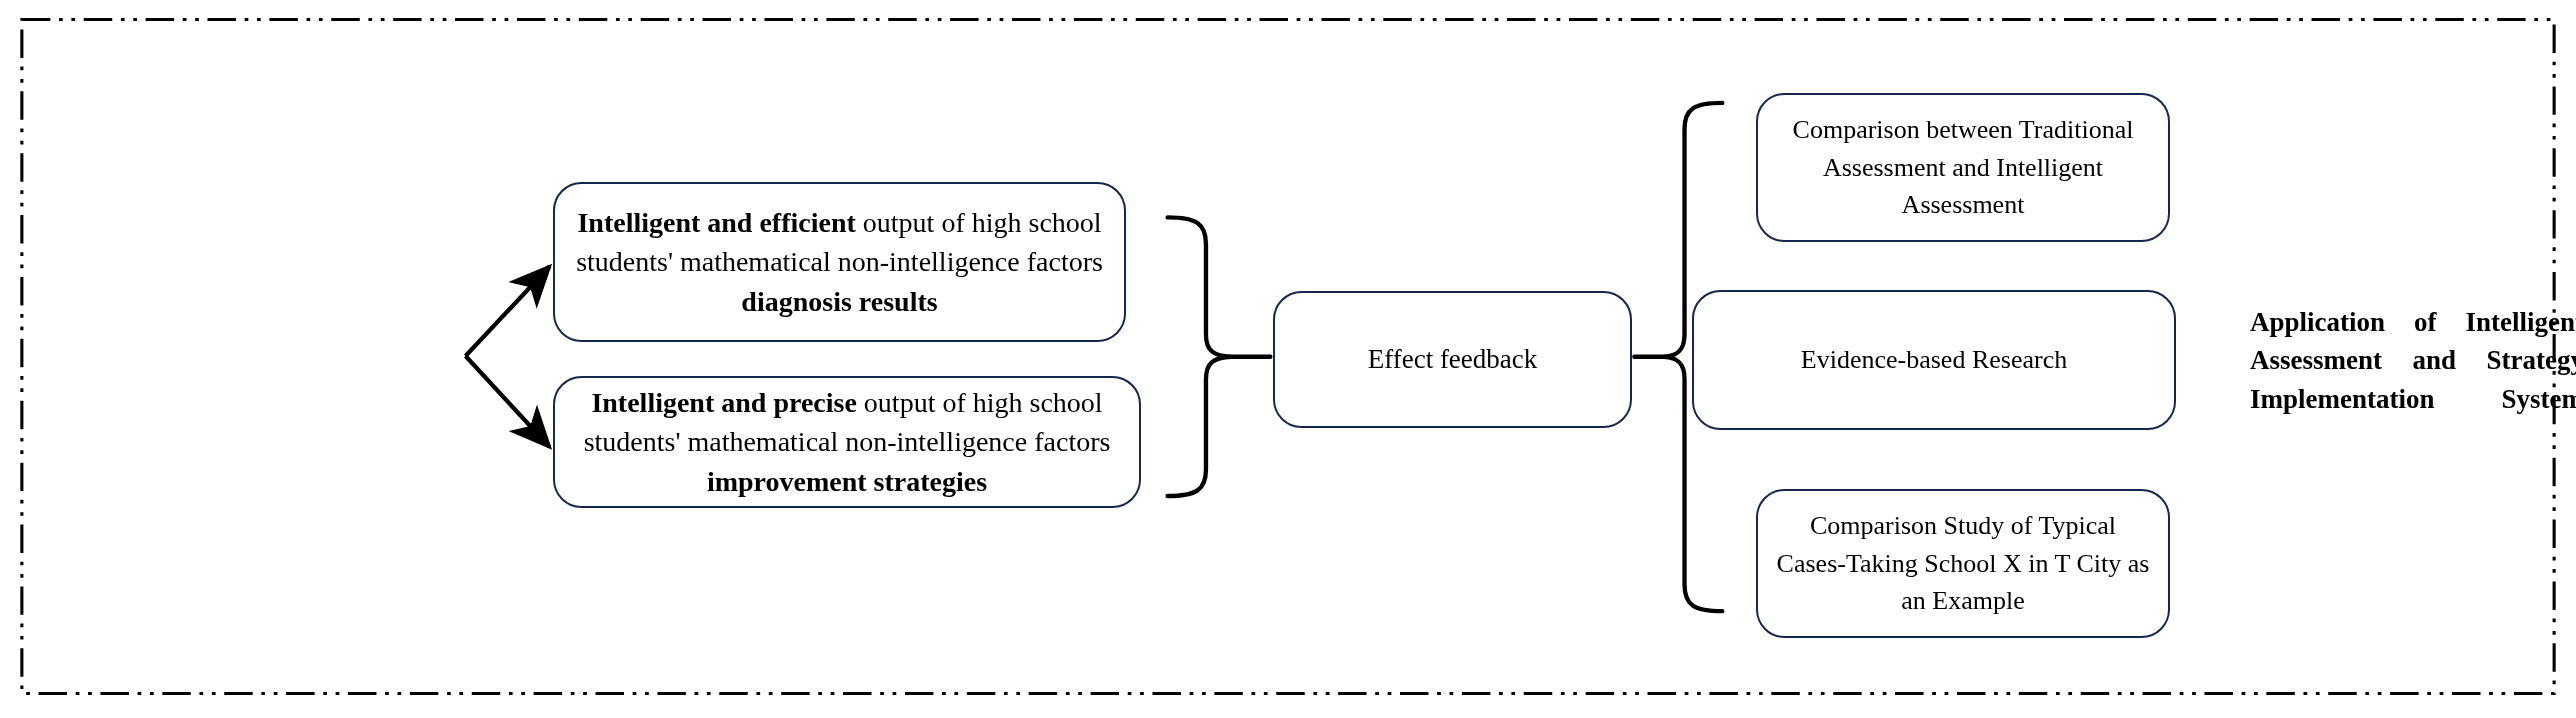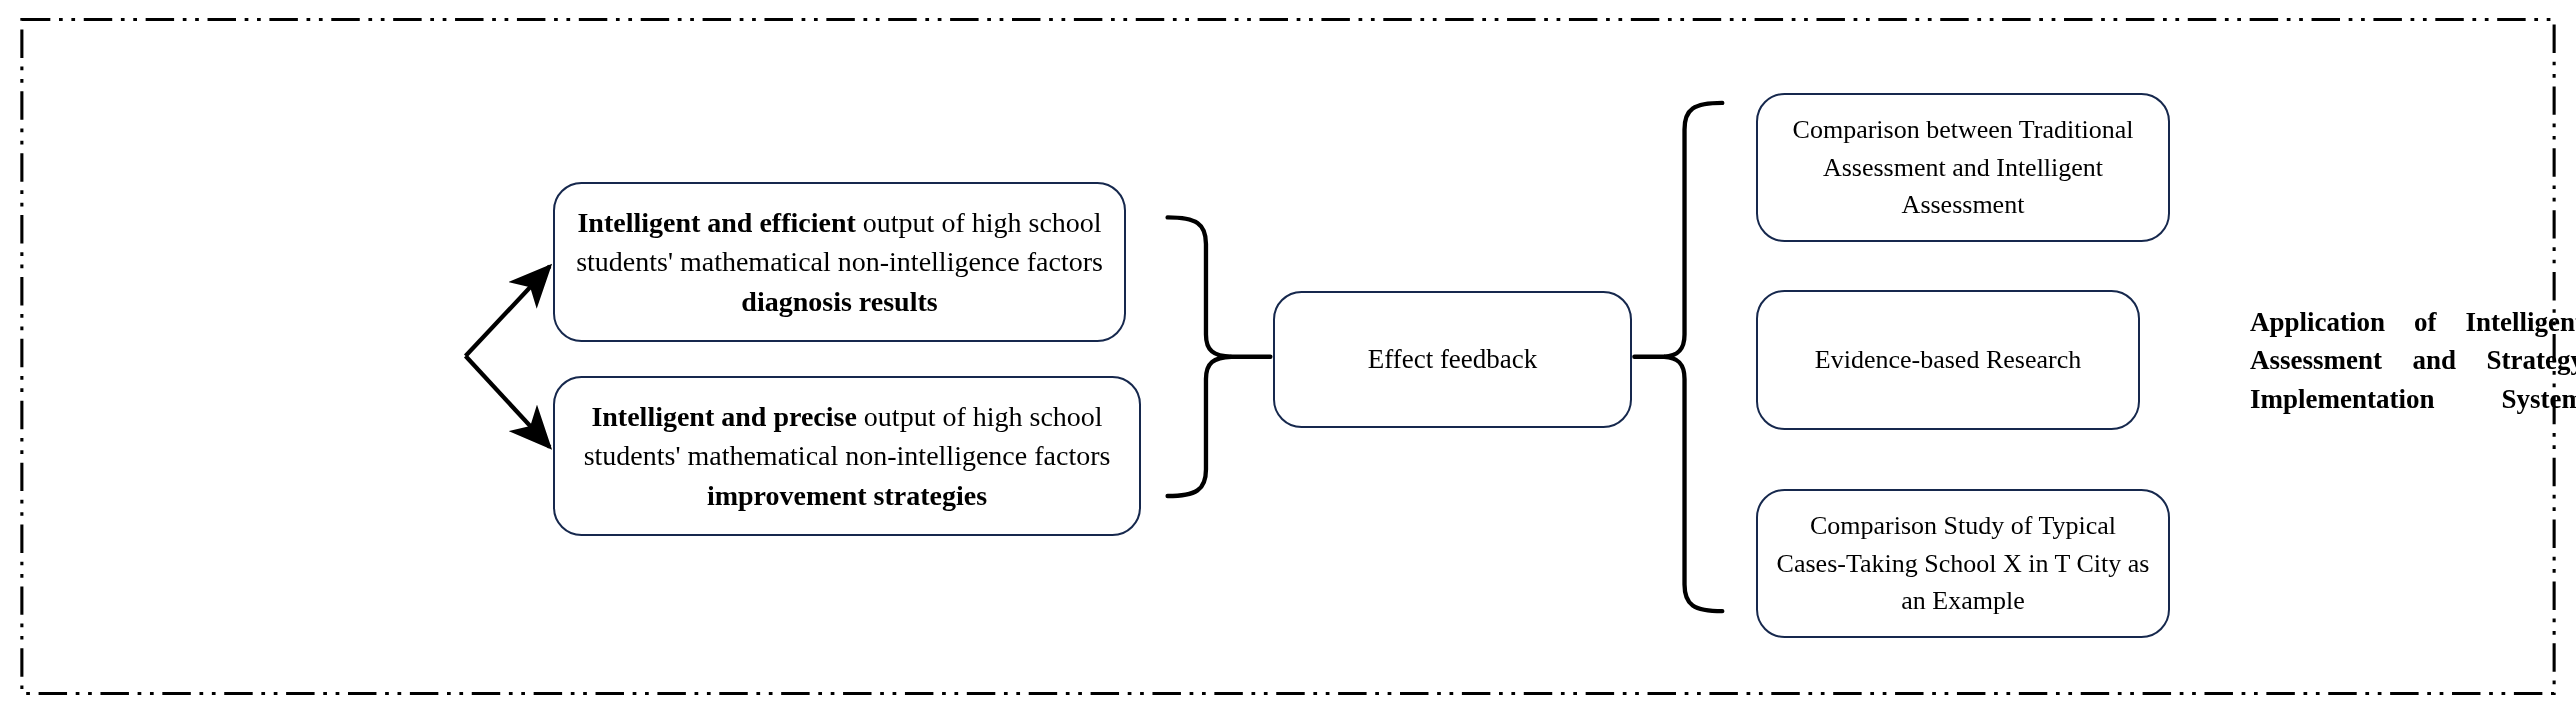--- a/index.html
+++ b/index.html
@@ -66,21 +66,21 @@
   }
 
   
   #node-diagnosis {
     left: 553px; top: 170px;
     width: 573px; height: 160px; margin-top: 12px;
   }
   
   #node-strategies {
     left: 553px; top: 376px;
-    width: 588px; height: 160px;
+    width: 588px; height: 132px;
   }
   #node-diagnosis .txt, #node-strategies .txt {
     font-size: 28px;
     line-height: 1.40;
   }
   .b { font-weight: bold; }
 
   
   #node-feedback {
     left: 1273px; top: 291px;
@@ -89,22 +89,22 @@
   #node-feedback .txt {
     font-size: 27px;
   }
 
   
   #node-comparison {
     left: 1756px; top: 93px;
     width: 414px; height: 149px;
   }
   #node-evidence {
-    left: 1756px; top: 290px;
-    width: 384px; height: 140px;
+    left: 1692px; top: 290px;
+    width: 484px; height: 140px;
   }
   #node-empirical {
     left: 1756px; top: 489px;
     width: 414px; height: 149px;
   }
   #node-comparison .txt,
   #node-evidence .txt,
   #node-empirical .txt {
     font-size: 26px;
     line-height: 1.44;

